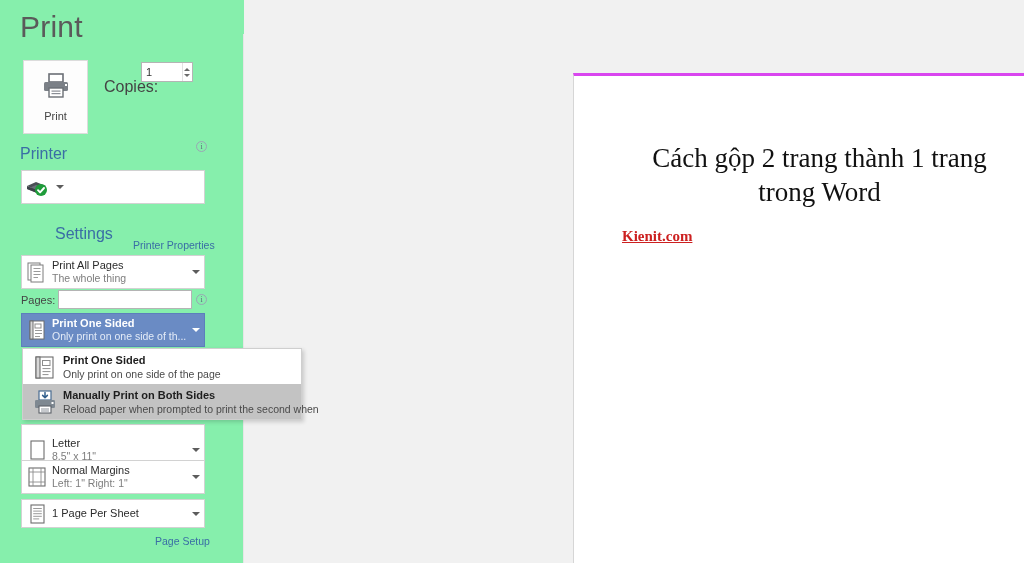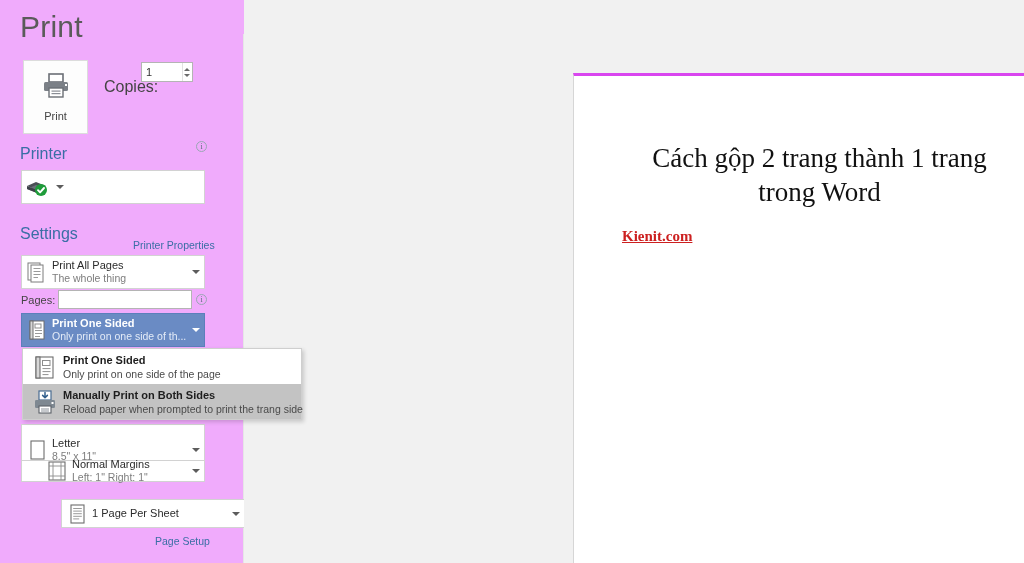--- a/index.html
+++ b/index.html
@@ -13,21 +13,21 @@
     font-family: "Liberation Sans", sans-serif;
     overflow: hidden;
     position: relative;
     -webkit-font-smoothing: antialiased;
   }
 
   
   #app {
     position: absolute;
     inset: 0;
-    background: #f0abfc;
+    background: #86efac;
   }
 
   
   .pane-divider {
     position: absolute;
     top: 34px;
     bottom: 0;
     width: 1px;
     background: #e6e6e6;
   }
@@ -117,21 +117,21 @@
   
   .section-head {
     position: absolute;
     left: 20px;
     font-size: 16px;
     font-weight: 400;
     color: #3a6ea5;
     line-height: 1;
   }
   .section-head.printer  { top: 146px; }
-  .section-head.settings { top: 226px; }
+  .section-head.settings { top: 226px; margin-left: 35px; }
 
   .info-icon {
     position: absolute;
     width: 11px; height: 11px;
     border-radius: 50%;
     border: 1px solid #9aa7b4;
     color: #5b6b7b;
     font-size: 8px;
     line-height: 10px;
     text-align: center;
@@ -195,22 +195,22 @@
   .combo.range-combo   { top: 255px; height: 34px; }
   .combo.sides-combo   {
     top: 313px; height: 34px;
     background: #6a8bc4;
     border-color: #5c7fbb;
   }
   .combo.sides-combo .t1 { color: #ffffff; font-weight: 600; }
   .combo.sides-combo .t2 { color: #e3ebf7; }
   .combo.sides-combo .caret-tri { border-top-color: #ffffff; }
   .combo.paper-combo   { top: 424px; height: 52px; }
-  .combo.margin-combo  { top: 460px; height: 22px; padding-left: 20px; }
-  .combo.scale-combo   { top: 499px; height: 29px; margin-left: 40px; }
+  .combo.margin-combo  { top: 460px; height: 34px; }
+  .combo.scale-combo   { top: 499px; height: 29px; }
 
   
   .link {
     position: absolute;
     font-size: 10.5px;
     color: #3a6ea5;
     text-decoration: none;
     cursor: pointer;
   }
   .link.printer-props { left: 133px; top: 207px; margin-top: 32px; }
@@ -454,21 +454,21 @@
           <path d="M13 3.5 v4.5 M10.6 6.4 L13 8.8 L15.4 6.4" fill="none" stroke="#2f5d8c" stroke-width="1.5" stroke-linecap="round" stroke-linejoin="round"></path>
           <rect x="3" y="11" width="20" height="8" rx="1.3" fill="#7e8891"></rect>
           <rect x="19.5" y="13" width="2" height="2" fill="#ffffff"></rect>
           <rect x="7" y="17" width="12" height="7" fill="#ffffff" stroke="#5c6168" stroke-width="1.1"></rect>
           <rect x="9" y="19.5" width="8" height="1" fill="#8e949b"></rect>
           <rect x="9" y="21.5" width="8" height="1" fill="#8e949b"></rect>
         </svg>
       </div>
       <div class="txt">
         <div class="t1">Manually Print on Both Sides</div>
-        <div class="t2">Reload paper when prompted to print the trang side</div>
+        <div class="t2">Reload paper when prompted to print the second when</div>
       </div>
     </div>
 
   </div>
 
   <div class="combo paper-combo">
     <div class="ic">
       <svg width="20" height="22" viewBox="0 0 20 22">
         <rect x="4" y="2" width="13" height="18" fill="#ffffff" stroke="#6d6d6d" stroke-width="1.1"></rect>
       </svg>

